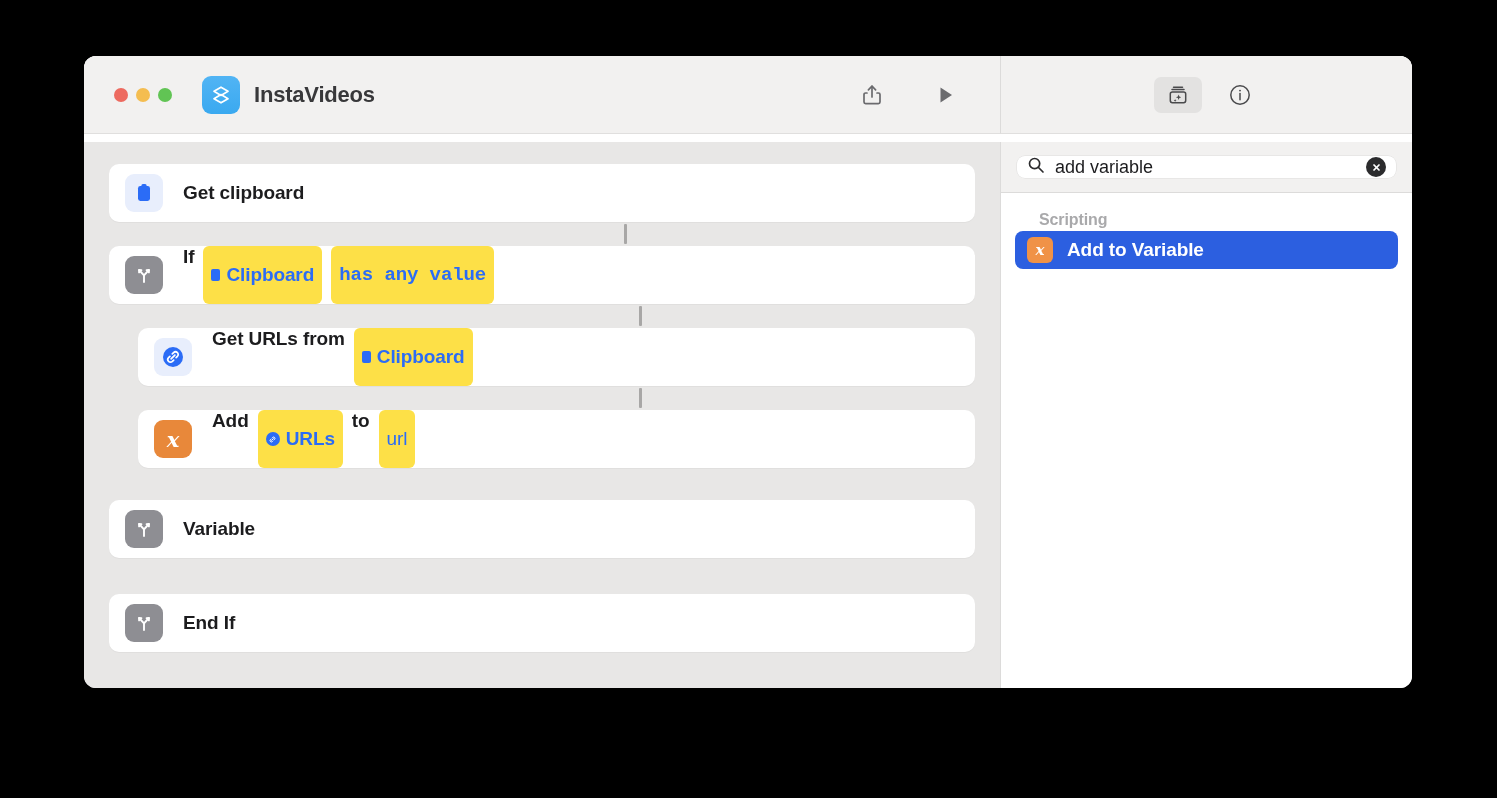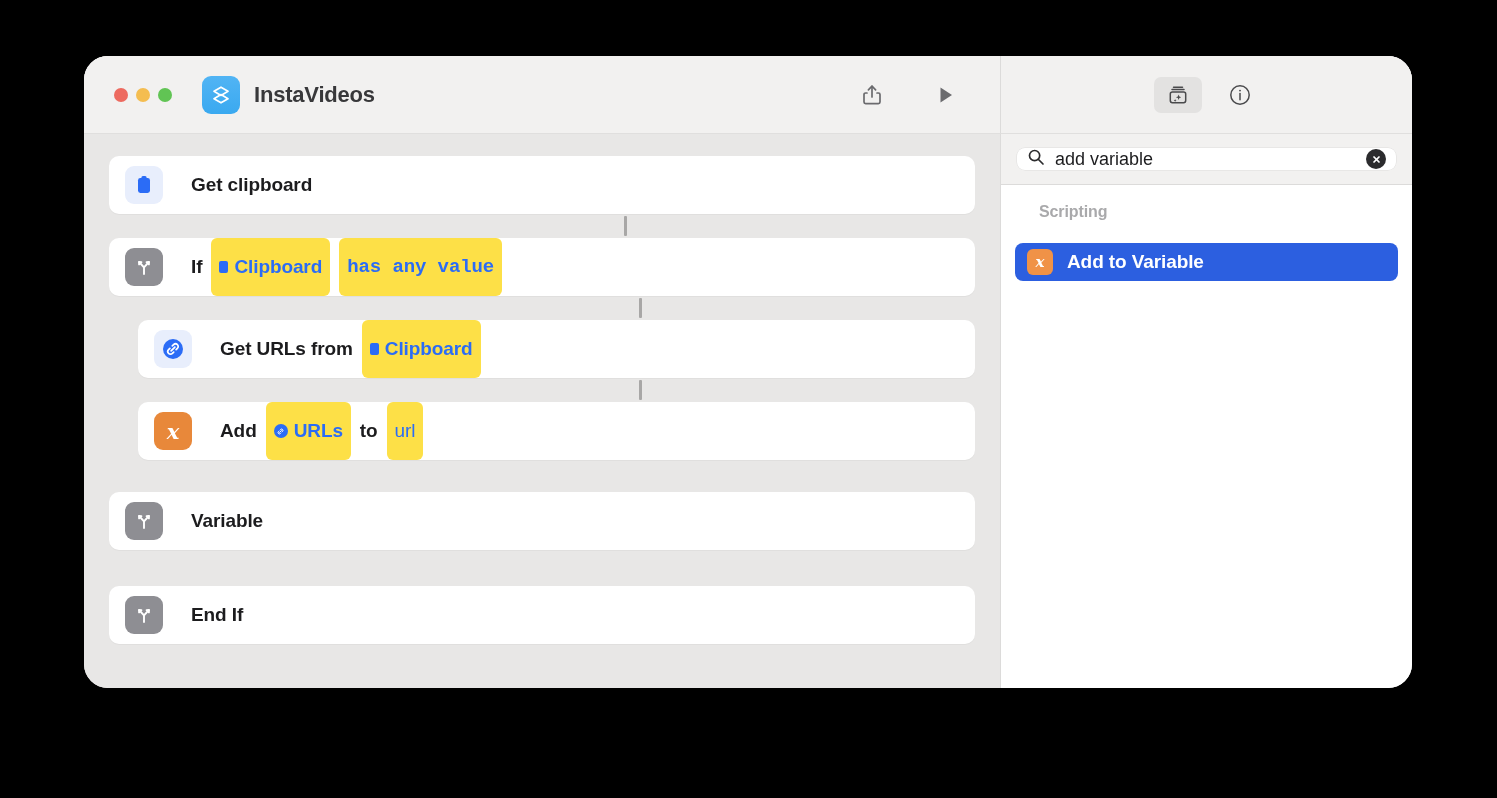--- a/index.html
+++ b/index.html
@@ -12,25 +12,26 @@
     font-family: "Liberation Sans", sans-serif;
     -webkit-font-smoothing: antialiased;
   }
 
   #window {
     position: absolute;
     left: 84px;
     top: 56px;
     width: 1328px;
     height: 632px;
-    border-radius: 24px;
+    border-radius: 12px;
     overflow: hidden;
     display: flex;
     flex-direction: column;
     background: #ffffff;
+    gap: 8px;
   }
 
   
   .titlebar {
     height: 78px;
     display: flex;
     align-items: stretch;
     background: #f2f1f0;
     flex: 0 0 auto;
   }
@@ -172,26 +173,26 @@
     align-items: center;
     justify-content: center;
     flex: 0 0 auto;
   }
   .act-icon.clipboard { background: #e8eefc; }
   .act-icon.link      { background: #e8eefc; }
   .act-icon.branch    { background: #8e8e93; }
   .act-icon.variable  { background: #e8883a; }
 
   .act-label {
-    margin-left: 28px;
+    margin-left: 20px;
     font-size: 19px;
     font-weight: bold;
     color: #1c1c1e;
     display: flex;
-    align-items: center;
+    align-items: flex-start;
     gap: 9px;
     letter-spacing: -0.1px;
   }
 
   .chip {
     display: inline-flex;
     align-items: center;
     gap: 6px;
     background: #fde047;
     border-radius: 6px;
@@ -264,21 +265,21 @@
     align-items: center;
     justify-content: center;
     flex: 0 0 auto;
   }
 
   .results { padding: 18px 14px 0 14px; }
   .group-header {
     font-size: 16px;
     color: #a9a9ab;
     font-weight: bold;
-    margin: 0 0 22px 24px;
+    margin: 0 0 2px 24px;
     letter-spacing: -0.1px;
   }
   .result-row {
     display: flex;
     align-items: center;
     gap: 14px;
     background: #2c5fe0;
     border-radius: 8px;
     padding: 8px 12px;
     height: 38px;

